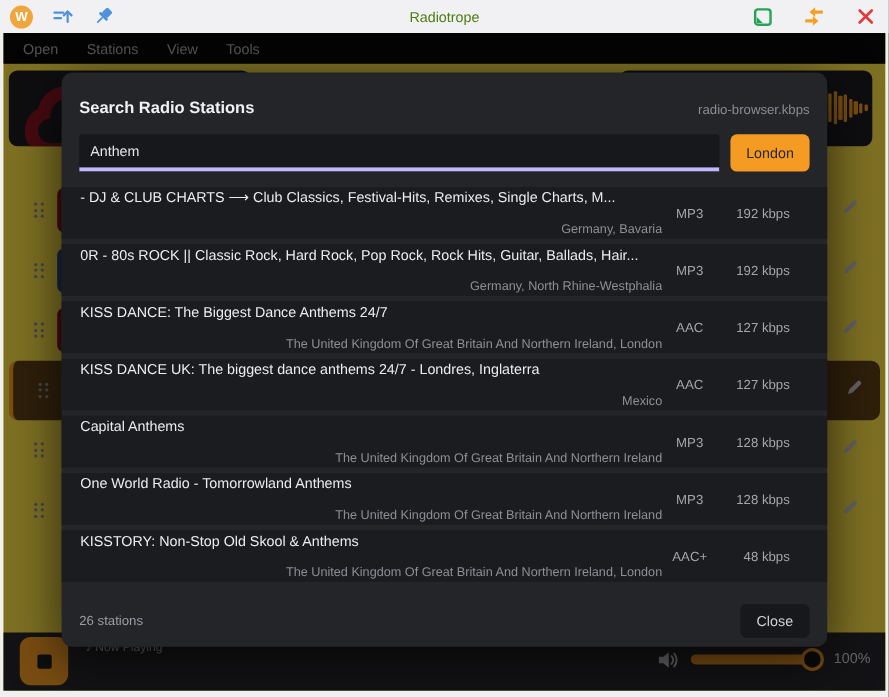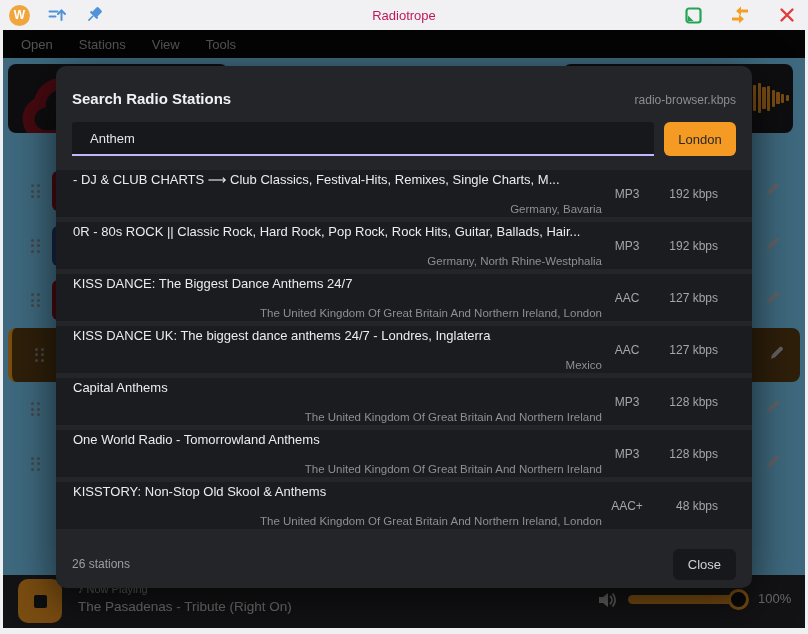--- a/index.html
+++ b/index.html
@@ -3,26 +3,26 @@
 <meta charset="utf-8">
 <style>
   * { margin:0; padding:0; box-sizing:border-box; }
   body { font-family:"Liberation Sans", sans-serif; background:#333; }
   .screen { position:relative; width:808px; height:634px; background:#eff0f2; overflow:hidden; }
 
   
   .titlebar { position:absolute; top:0; left:0; width:808px; height:30px; background:#f1f1f4; display:flex; align-items:center; }
   .tb-left { display:flex; align-items:center; gap:16px; padding-left:9px; }
   .wlogo { width:21px; height:21px; border-radius:50%; background:#f0a63c; color:#fff; font-weight:bold; font-size:12px; display:flex; align-items:center; justify-content:center; }
-  .tb-title { position:absolute; left:0; right:0; text-align:center; font-size:13px; color:#be185d; pointer-events:none; }
+  .tb-title { position:absolute; left:0; right:0; text-align:center; font-size:13px; color:#4d7c0f; pointer-events:none; }
   .tb-right { position:absolute; right:12px; top:0; height:30px; display:flex; align-items:center; gap:28px; }
   .tb-btn { display:flex; align-items:center; justify-content:center; cursor:pointer; }
 
   
-  .content { position:absolute; left:3px; top:30px; width:802px; height:598px; background:#7dd3fc; overflow:hidden; }
+  .content { position:absolute; left:3px; top:30px; width:802px; height:598px; background:#fde047; overflow:hidden; }
 
   .menubar { position:absolute; top:0; left:0; right:0; height:28px; background:#09090b; display:flex; align-items:center; padding-left:18px; gap:26px; }
   .menu-item { font-size:13px; color:#a6a7a9; }
 
   .hdr-tile { position:absolute; top:34px; height:69px; background:#1d1d20; border-radius:8px; overflow:hidden; }
   .hdr-tile.left { left:5px; width:220px; }
   .hdr-tile.right { left:560px; width:230px; }
   .wave { position:absolute; right:4px; top:14px; display:flex; align-items:center; gap:1.5px; height:40px; }
   .wave i { width:3.2px; background:#f59a23; border-radius:1px; }
 
@@ -43,21 +43,21 @@
   .vol-slider { position:absolute; left:625px; top:20px; width:118px; height:9px; background:#f59a23; border-radius:5px; }
   .vol-knob { position:absolute; right:-3px; top:-6px; width:21px; height:21px; border-radius:50%; background:#141519; border:3.5px solid #f59a23; }
   .vol-pct { position:absolute; left:755px; top:16px; font-size:13px; color:#cfd0d2; }
 
   .overlay { position:absolute; inset:0; background:rgba(0,0,0,0.5); z-index:5; }
 
   
   .modal { position:absolute; left:53px; top:36px; width:696px; height:522px; background:#232529; border-radius:10px; z-index:10; box-shadow:0 12px 45px rgba(0,0,0,0.65); }
   .modal-title { position:absolute; left:16px; top:24px; font-size:15px; font-weight:bold; color:#f0f1f3; }
   .modal-source { position:absolute; right:16px; top:27px; font-size:12px; color:#8b8d91; }
-  .search-input { position:absolute; left:16px; top:56px; width:582px; height:34px; background:#17181b; border:none; border-bottom:2px solid #c4b5fd; border-radius:3px 3px 0 0; color:#e4e5e7; font-size:13px; padding:0 18px; font-family:"Liberation Sans", sans-serif; outline:none; }
+  .search-input { position:absolute; left:16px; top:56px; width:582px; height:34px; background:#17181b; border:none; border-bottom:4px solid #c4b5fd; border-radius:3px 3px 0 0; color:#e4e5e7; font-size:13px; padding:0 10px; font-family:"Liberation Sans", sans-serif; outline:none; }
   .search-btn { position:absolute; left:608px; top:56px; width:72px; height:34px; background:#f59a23; border:none; border-radius:6px; color:#27282b; font-size:13px; font-family:"Liberation Sans", sans-serif; cursor:pointer; }
   .result-list { position:absolute; left:0; top:104px; right:0; }
   .result-row { height:47px; margin-bottom:5px; background:#1b1c20; display:flex; align-items:center; }
   .r-main { flex:1; min-width:0; padding-left:17px; overflow:hidden; }
   .r-name { font-size:13px; color:#ececee; white-space:nowrap; overflow:hidden; }
   .r-loc { font-size:11.5px; color:#8d8f93; margin-top:16px; white-space:nowrap; overflow:hidden;text-align:right; }
   .r-codec { width:50px; text-align:center; font-size:12px; color:#a4a6aa; flex-shrink:0; }
   .r-bitrate { width:66px; text-align:right; font-size:12px; color:#a4a6aa; margin-right:34px; flex-shrink:0; }
   .modal-footer { position:absolute; left:0; right:0; bottom:0; height:48px; display:flex; align-items:center; justify-content:space-between; padding:0 16px; }
   .count-label { font-size:12px; color:#9b9da1; }
@@ -249,21 +249,20 @@
           </span>
         </div>
 
     </div>
 
     <div class="playerbar">
       <div class="stop-btn">
           <div class="stop-square"></div>
         </div>
       <div class="np-label"><span>♪</span> <span>Now Playing</span></div>
-      <div class="np-track">The Pasadenas - Tribute (Right On)</div>
       <span class="vol-icon">
         <svg width="24" height="24" viewBox="0 0 24 24">
             <path d="M4 9v6h4l5 4V5L8 9H4z" fill="#c7c8ca"></path>
             <path d="M15.5 8.5a5 5 0 010 7M18 6.2a9 9 0 010 11.6" stroke="#c7c8ca" stroke-width="1.8" fill="none" stroke-linecap="round"></path>
           </svg>
       </span>
       <div class="vol-slider">
           <div class="vol-knob"></div>
         </div>
       <div class="vol-pct">100%</div>

